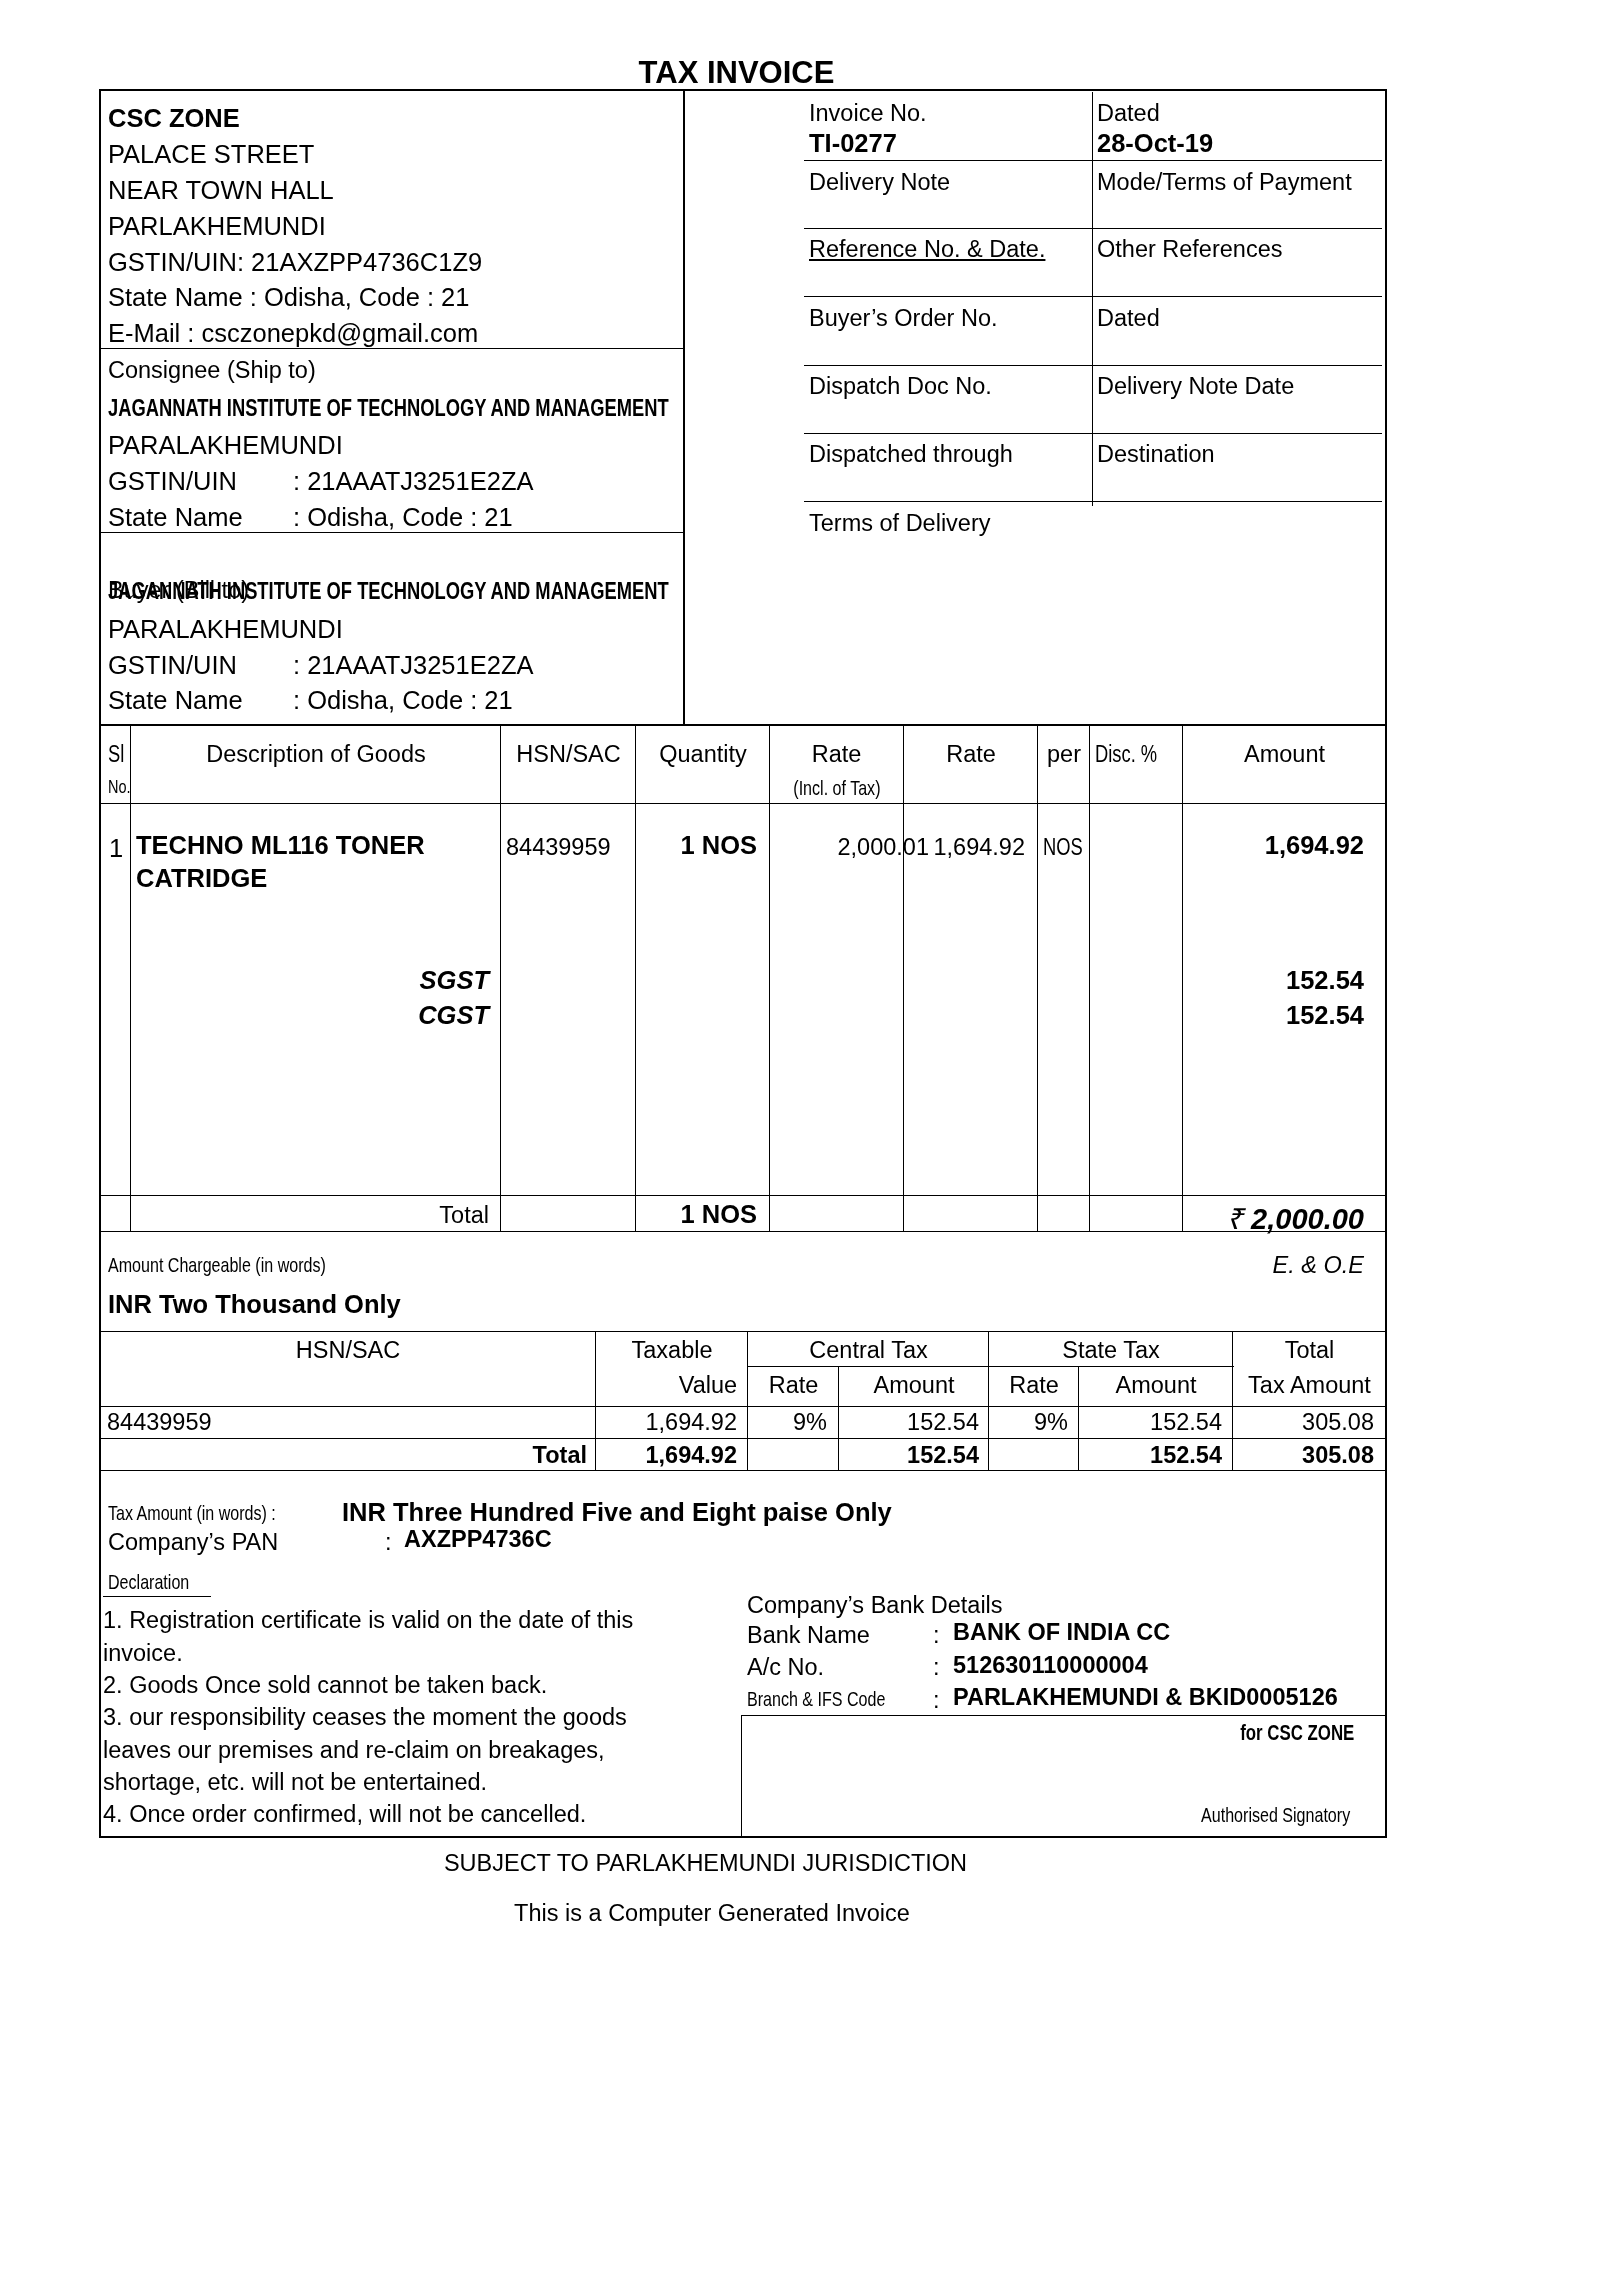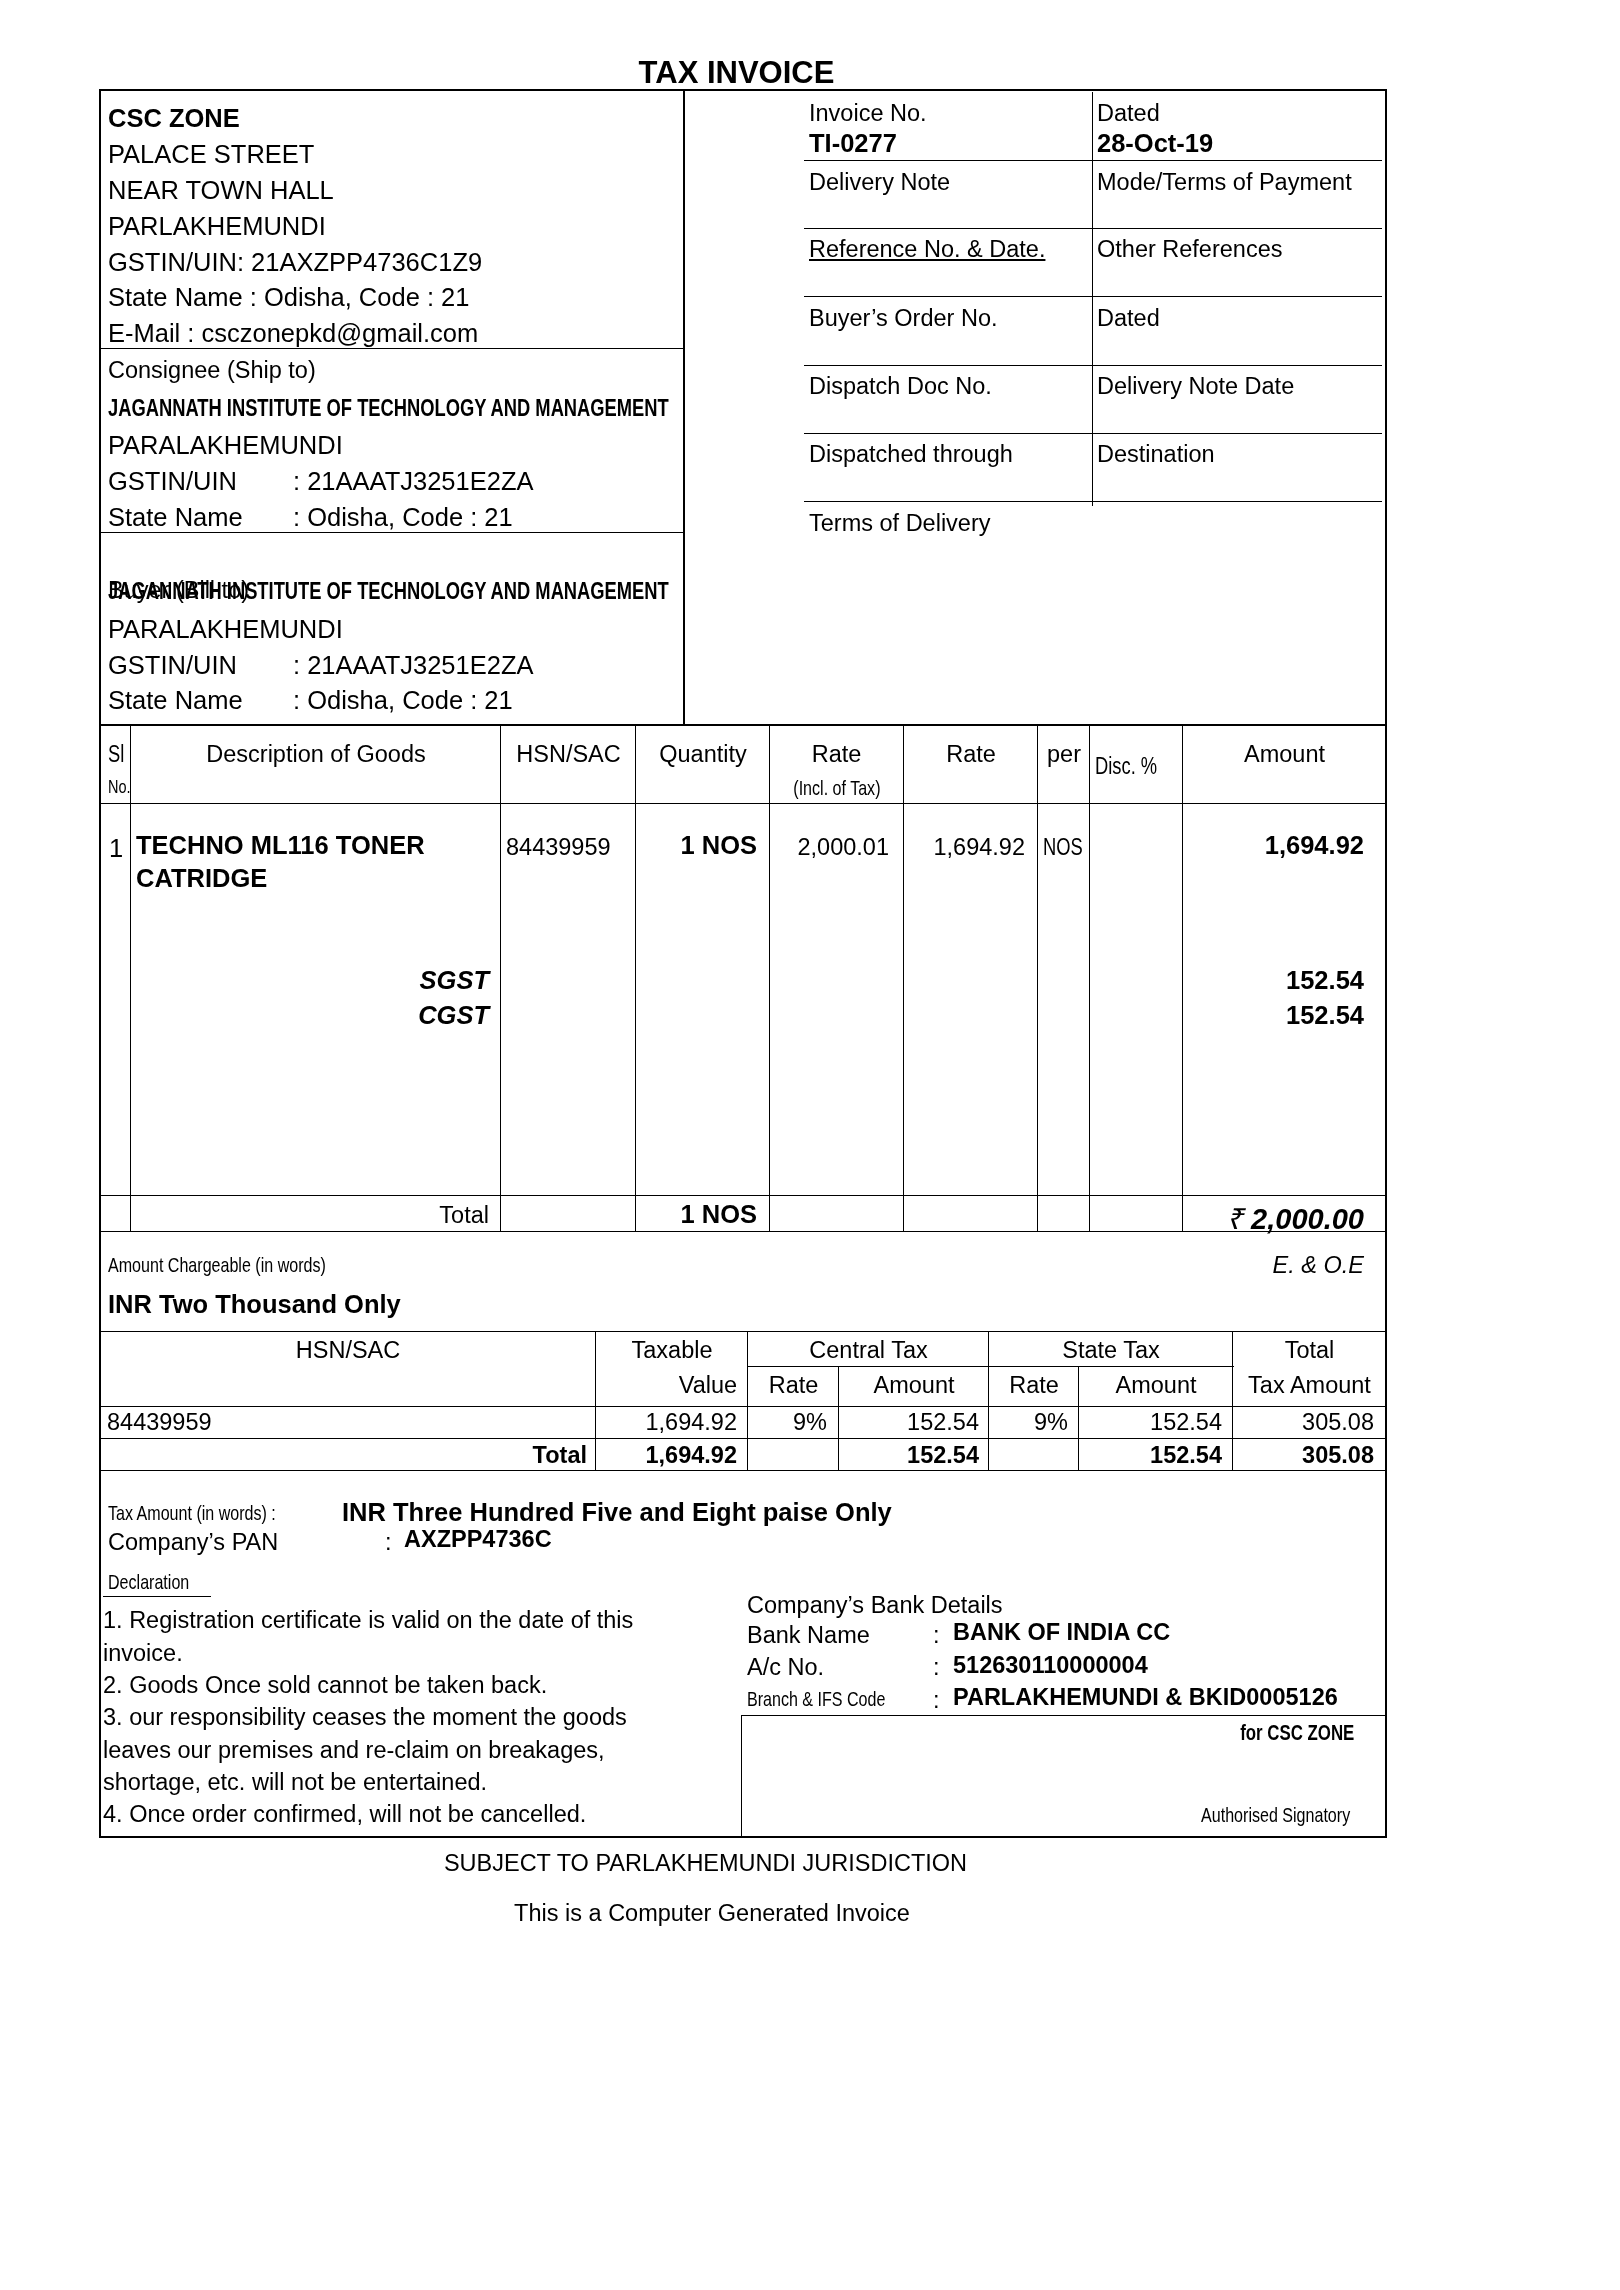--- a/index.html
+++ b/index.html
@@ -95,30 +95,30 @@
 
 <div class="t f22" style="left:108px; top:743px;"><span class="cond">Sl</span></div>
 <div class="t" style="left:108px; top:778px; font-size:18.6px;"><span class="cond">No.</span></div>
 <div class="t f22 c" style="left:132px; width:368px; top:743px;">Description of Goods</div>
 <div class="t f22 c" style="left:502px; width:133px; top:743px;">HSN/SAC</div>
 <div class="t f22 c" style="left:637px; width:132px; top:743px;">Quantity</div>
 <div class="t f22 c" style="left:771px; width:131px; top:743px;">Rate</div>
 <div class="t c" style="left:771px; width:131px; top:778px; font-size:20.6px;"><span class="condc">(Incl. of Tax)</span></div>
 <div class="t f22 c" style="left:905px; width:132px; top:743px;">Rate</div>
 <div class="t f22 c" style="left:1039px; width:50px; top:743px;">per</div>
-<div class="t f22" style="left:1095px; top:743px;margin-top:12px;"><span class="cond">Disc. %</span></div>
+<div class="t f22" style="left:1095px; top:743px;"><span class="cond">Disc. %</span></div>
 <div class="t f22 c" style="left:1184px; width:201px; top:743px;">Amount</div>
 
 <div>
   <div class="t f24" style="left:109px; top:836px;">1</div>
   <div class="t b f24" style="left:136px; top:833px;">TECHNO ML116 TONER</div>
   <div class="t b f24" style="left:136px; top:866px;">CATRIDGE</div>
   <div class="t f22" style="left:506px; top:836px;">84439959</div>
   <div class="t b f24 r" style="left:637px; width:120px; top:833px;">1 NOS</div>
-  <div class="t f22 r" style="left:771px; width:118px; top:836px;">2,000.01</div>
+  <div class="t f22 r" style="left:771px; width:118px; top:836px;padding-left:40px;">2,000.01</div>
   <div class="t f22 r" style="left:905px; width:120px; top:836px;">1,694.92</div>
   <div class="t f22" style="left:1043px; top:836px;"><span class="cond">NOS</span></div>
   <div class="t f22" style="left:1095px; top:836px;"></div>
   <div class="t b f24 r" style="left:1184px; width:180px; top:833px;">1,694.92</div>
 </div>
 
 <div class="t b i f24 r" style="left:132px; width:357px; top:968px;">SGST</div>
 <div class="t b f24 r" style="left:1184px; width:180px; top:968px;">152.54</div>
 <div class="t b i f24 r" style="left:132px; width:357px; top:1003px;">CGST</div>
 <div class="t b f24 r" style="left:1184px; width:180px; top:1003px;">152.54</div>

